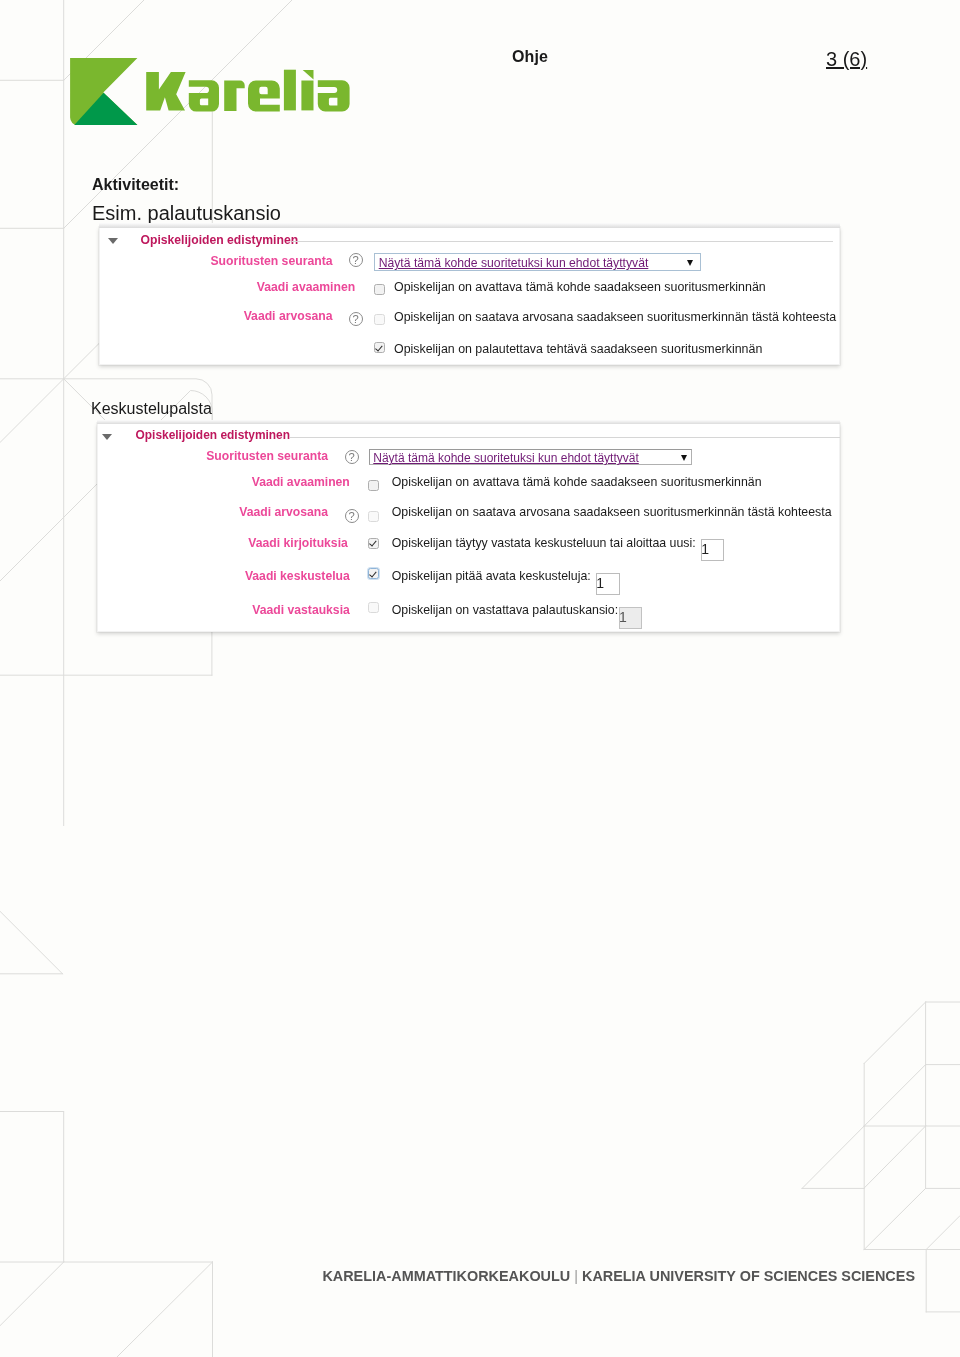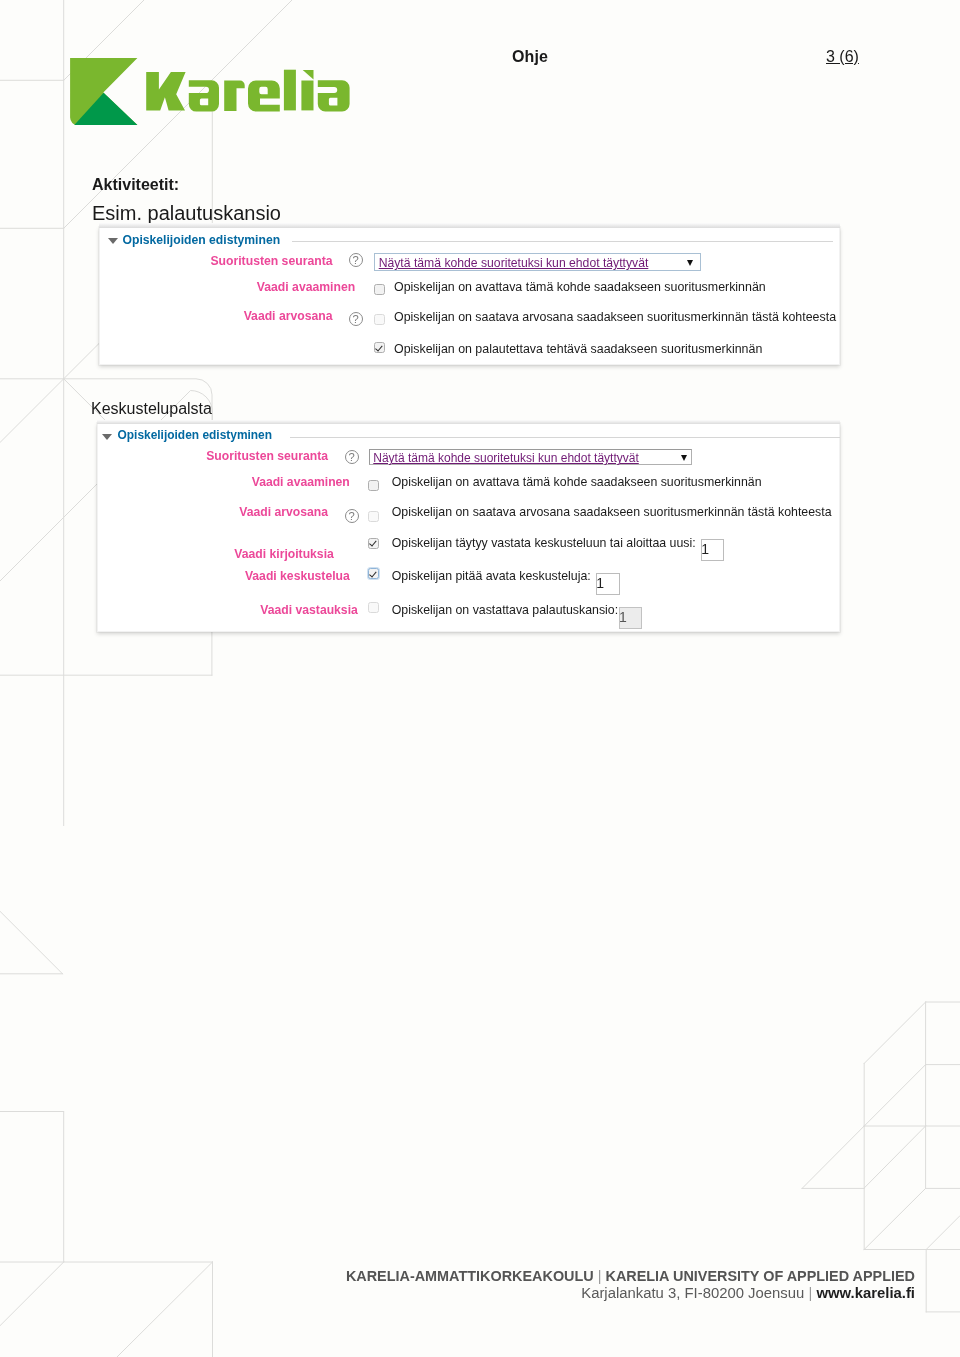--- a/index.html
+++ b/index.html
@@ -3,37 +3,37 @@
 <meta charset="utf-8">
 <style>
   html,body{margin:0;padding:0;}
   body{width:960px;height:1357px;background:#fdfdfb;position:relative;overflow:hidden;
        font-family:"Liberation Sans",sans-serif;-webkit-font-smoothing:antialiased;}
   .page{position:absolute;left:0;top:0;width:960px;height:1001px;}
   #bgpattern{position:absolute;left:0;top:0;width:960px;height:1357px;pointer-events:none;}
 
   
   .hdr-title{position:absolute;left:512px;top:48px;font-size:16px;font-weight:bold;color:#1a1a1a;letter-spacing:.1px;}
-  .hdr-page{position:absolute;left:826px;top:48px;font-size:16px;color:#1a1a1a;text-decoration:underline;}
+  .hdr-page{position:absolute;left:826px;top:48px;font-size:20px;color:#1a1a1a;text-decoration:underline;}
 
   
   #logo{position:absolute;left:68px;top:50px;}
 
   
   .b-head{position:absolute;left:92px;top:176px;font-size:16px;font-weight:bold;color:#1a1a1a;}
   .b-sub{position:absolute;left:92px;top:201.5px;font-size:20px;color:#1a1a1a;}
   .b-sec2{position:absolute;left:91px;top:399.5px;font-size:16px;color:#1a1a1a;}
 
   
   .shot{position:absolute;background:#fff;box-sizing:border-box;
         font-family:"Liberation Sans",sans-serif;
         border:1px solid #f2f2f2;
         box-shadow:0 2px 4px rgba(0,0,0,0.16), 0 0 0 1px rgba(0,0,0,0.03);}
   .shot .topstrip{position:absolute;left:-1px;right:-1px;top:-4.2px;height:4.2px;background:linear-gradient(#fcfcfc,#dcdcdc);}
-  .shot .legend{position:absolute;color:#0369a1;font-weight:bold;white-space:nowrap;}
+  .shot .legend{position:absolute;color:#be185d;font-weight:bold;white-space:nowrap;margin-left:18px;}
   .shot1 .legend{font-size:12.18px;}
   .shot2 .legend{font-size:11.95px;}
   .shot .tri{position:absolute;width:0;height:0;border-left:5.7px solid transparent;border-right:5.7px solid transparent;border-top:6.5px solid #6a6a6a;}
   .shot .legend-rule{position:absolute;border-top:1px solid #d6d6d6;}
   .shot .lbl{position:absolute;text-align:right;font-weight:bold;color:#ec4899;}
   .shot .qmark{position:absolute;width:14px;height:14px;border-radius:50%;border:1.2px solid #8b8b8b;
                box-sizing:border-box;color:#7b7b7b;font-size:11.2px;line-height:12.4px;text-align:center;font-weight:normal;}
   .shot .sel{position:absolute;box-sizing:border-box;border:1px solid #a9c0d4;background:#fff;}
   .shot2 .sel{border-color:#b0b0b0;border-top-color:#9a9a9a;border-left-color:#9a9a9a;}
   .shot .sel .v{position:absolute;left:3.6px;color:#701a75;text-decoration:underline;}
@@ -179,40 +179,35 @@
 
     <div class="lbl" style="left:52px;top:50.95px;width:200px;">Vaadi avaaminen</div>
     <div class="cb" style="left:270.3px;top:55.9px;"></div>
     <div class="txt" style="left:293.9px;top:50.95px;">Opiskelijan on avattava tämä kohde saadakseen suoritusmerkinnän</div>
 
     <div class="lbl" style="left:30.2px;top:81px;width:200px;">Vaadi arvosana</div>
     <div class="qmark" style="left:246.8px;top:84.8px;">?</div>
     <div class="cb" style="left:270.3px;top:86.8px;opacity:.45;"></div>
     <div class="txt" style="left:293.9px;top:81px;">Opiskelijan on saatava arvosana saadakseen suoritusmerkinnän tästä kohteesta</div>
 
-    <div class="lbl" style="left:36px;top:112.1px;width:200px;margin-top:11px;">Vaadi kirjoituksia</div>
+    <div class="lbl" style="left:50px;top:112.1px;width:200px;">Vaadi kirjoituksia</div>
     <div class="cb on" style="left:270.3px;top:114px;"></div>
     <div class="txt" style="left:293.9px;top:112.1px;">Opiskelijan täytyy vastata keskusteluun tai aloittaa uusi:</div>
     <div class="num" style="left:603.4px;top:115px;width:23.1px;height:22.1px;line-height:16px;padding-top:1px;">1</div>
 
     <div class="lbl" style="left:52px;top:145.5px;width:200px;">Vaadi keskustelua</div>
     <div class="cb on blue" style="left:270.3px;top:144.4px;"></div>
     <div class="txt" style="left:293.9px;top:145.5px;">Opiskelijan pitää avata keskusteluja:</div>
     <div class="num" style="left:498.4px;top:149.2px;width:23.7px;height:21.9px;line-height:16px;padding-top:1px;">1</div>
 
-    <div class="lbl" style="left:60px;top:178.9px;width:200px;text-align:right;">Vaadi vastauksia</div>
+    <div class="lbl" style="left:52px;top:178.9px;width:200px;text-align:right;">Vaadi vastauksia</div>
     <div class="cb" style="left:270.3px;top:178.1px;opacity:.45;"></div>
     <div class="txt" style="left:293.9px;top:178.9px;">Opiskelijan on vastattava palautuskansio:</div>
     <div class="num grey" style="left:521.2px;top:183.3px;width:23.5px;height:21.6px;line-height:16px;padding-top:1px;">1</div>
   </div>
 
   <div class="ftr ftr1">
     <span>KARELIA-AMMATTIKORKEAKOULU</span>
     <span class="sep">|</span>
-    <span>KARELIA UNIVERSITY OF APPLIED APPLIED</span>
+    <span>KARELIA UNIVERSITY OF SCIENCES SCIENCES</span>
   </div>
-  <div class="ftr ftr2">
-    <span>Karjalankatu 3, FI-80200 Joensuu</span>
-    <span class="sep">|</span>
-    <b>www.karelia.fi</b>
-  </div>
 
 </div>
 
 </body></html>

